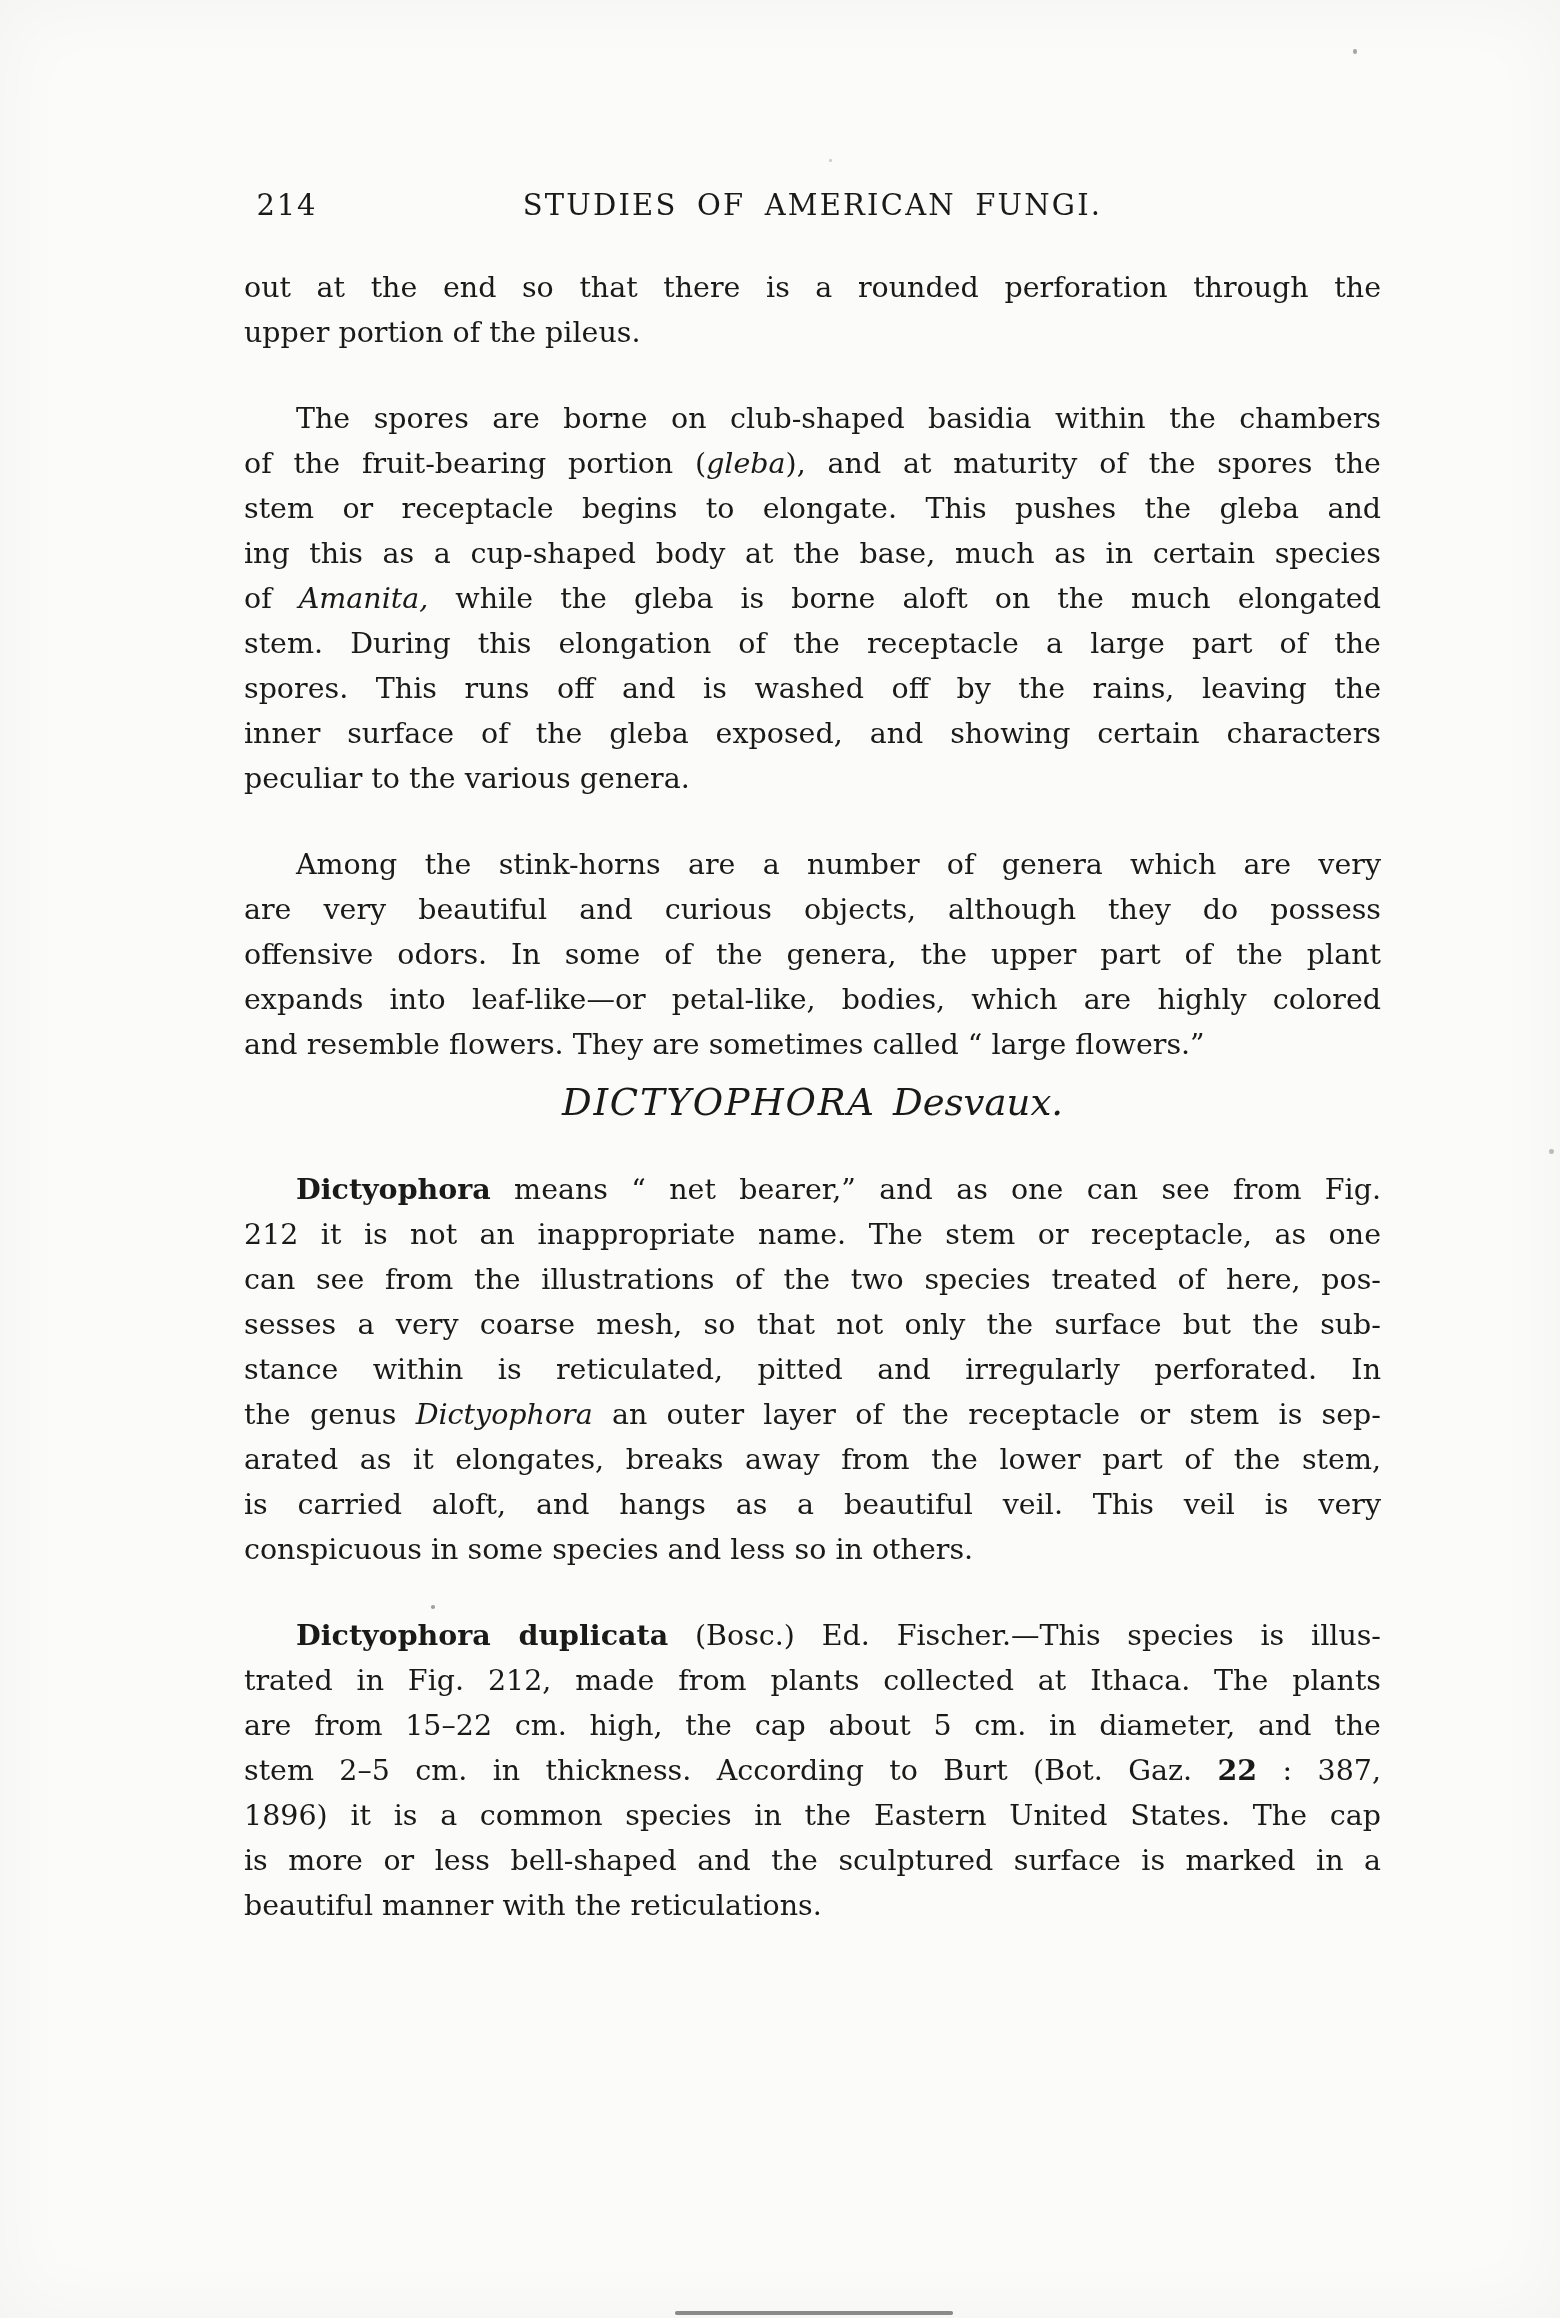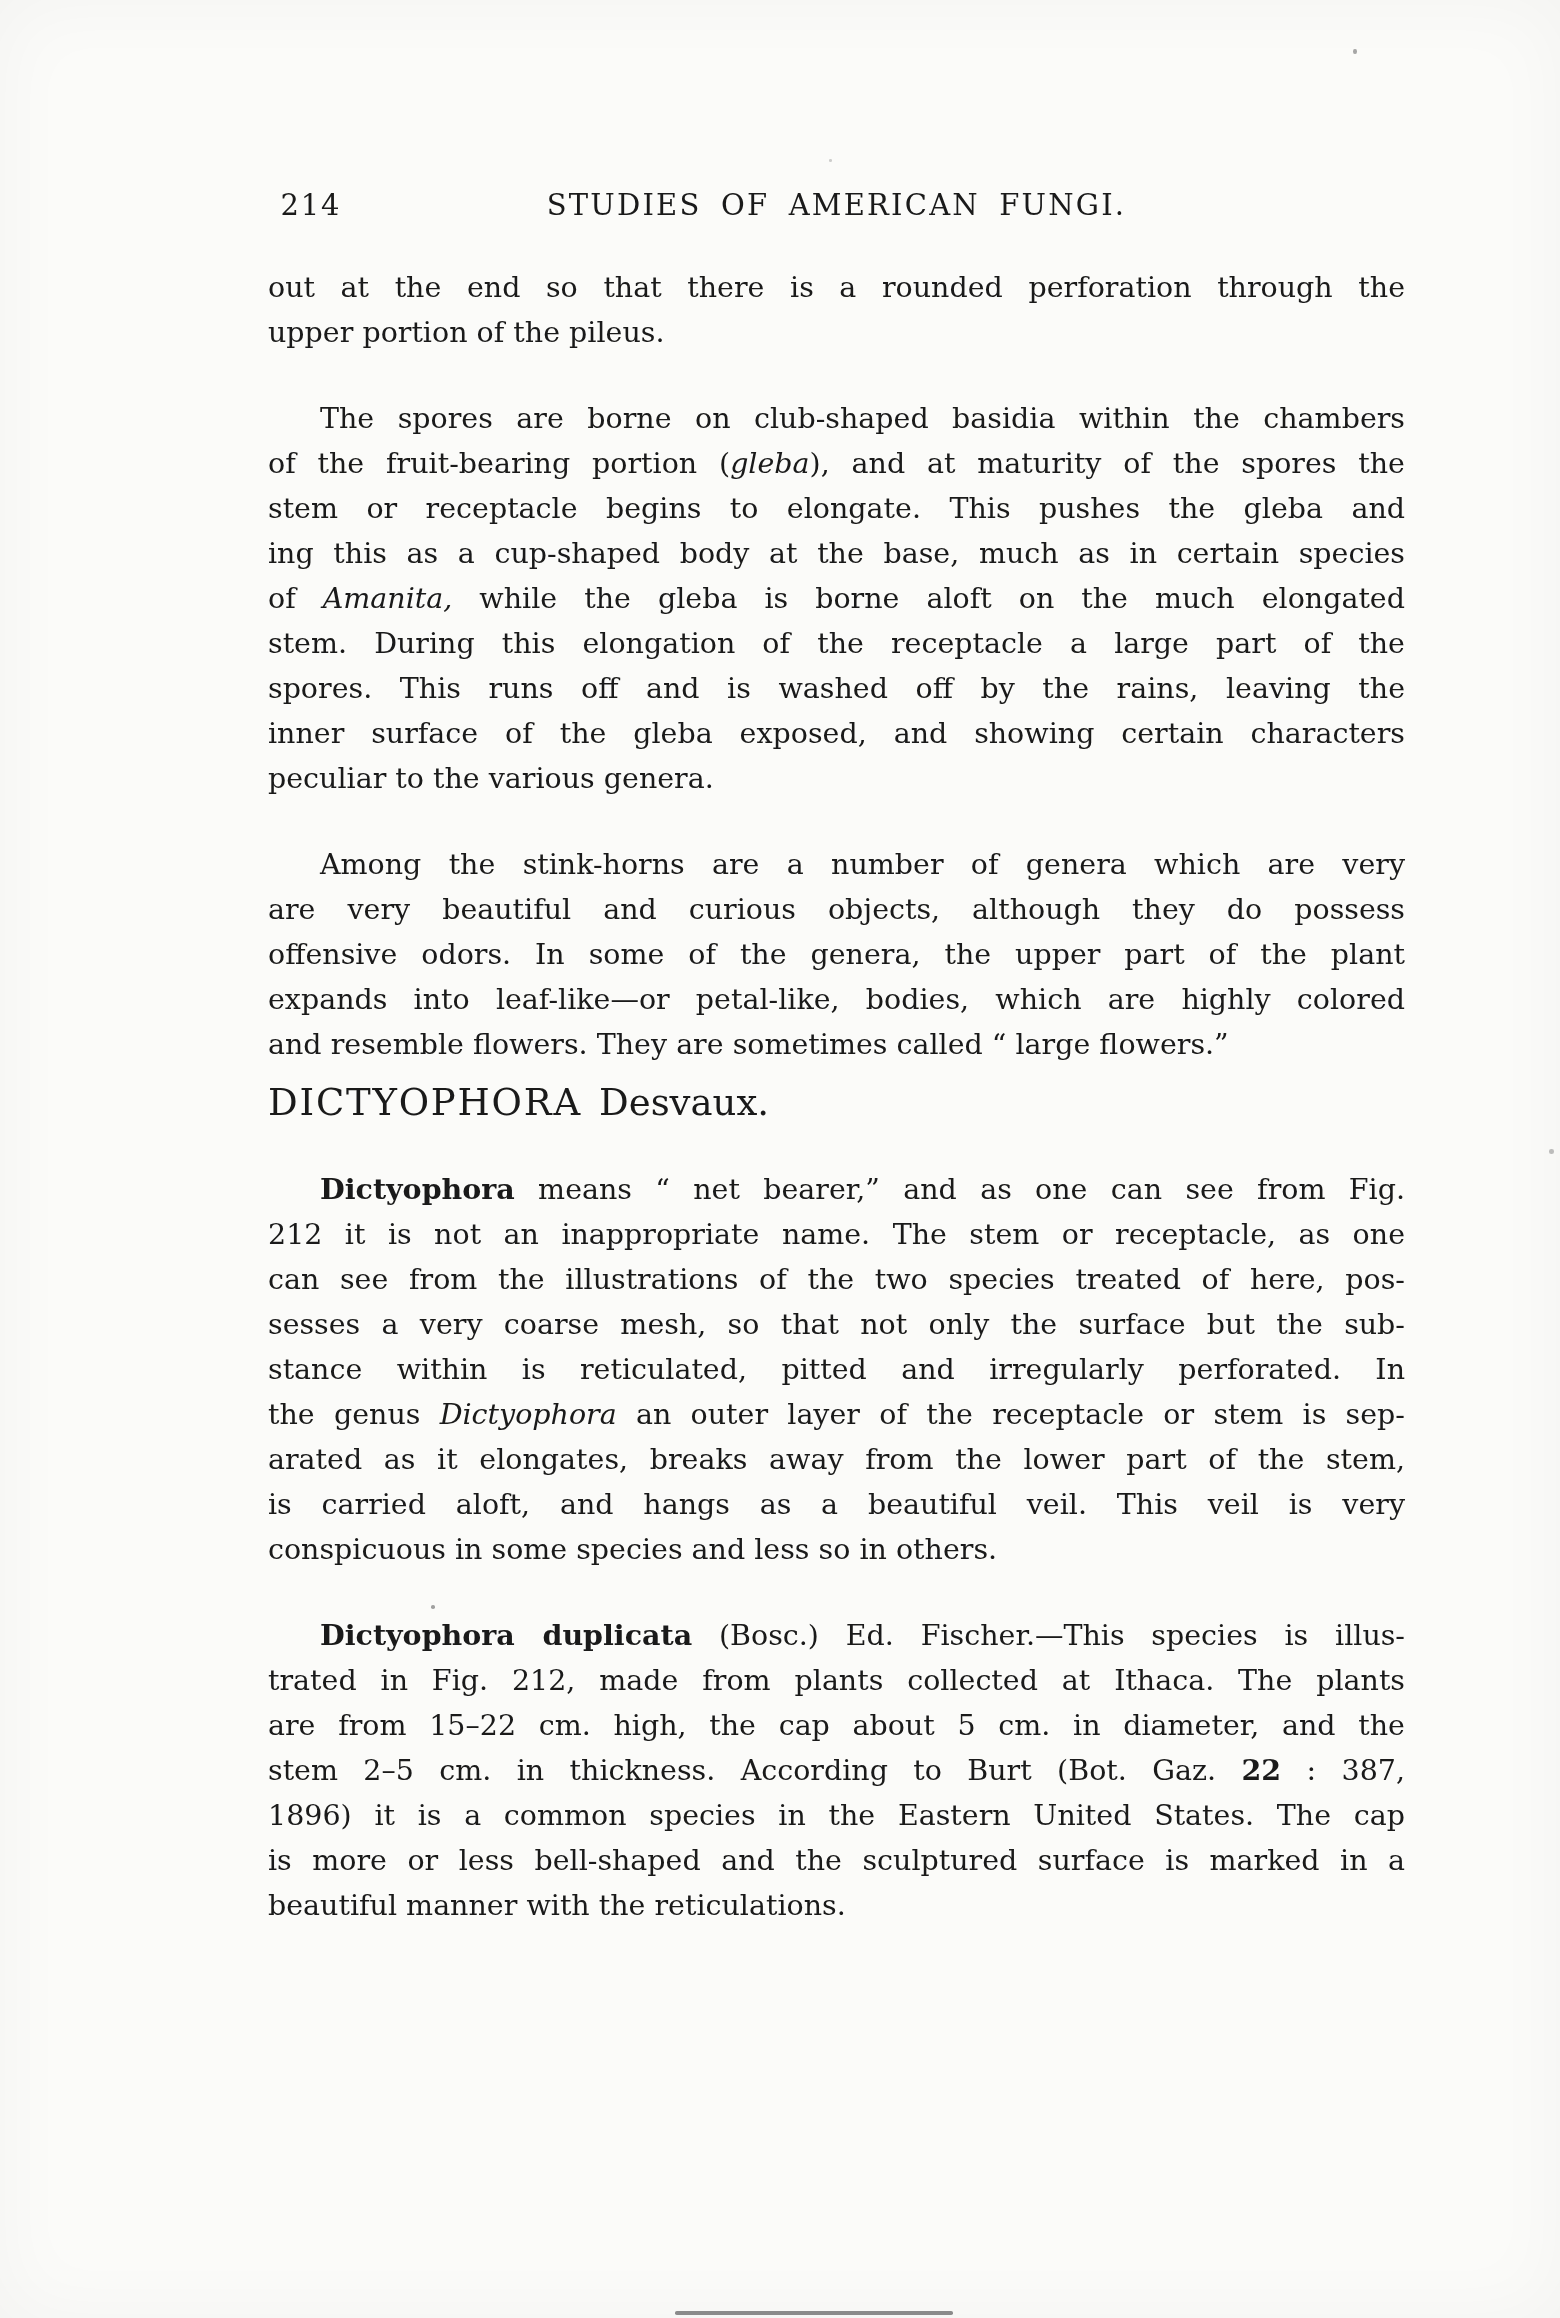--- a/index.html
+++ b/index.html
@@ -13,21 +13,21 @@
     height: 2319px;
     margin: 0 auto;
     background: #fbfbf9;
     overflow: hidden;
     box-shadow: inset 0 0 80px rgba(0,0,0,0.035);
     font-family: "DejaVu Serif", "Liberation Serif", serif;
     color: #1a1a1a;
   }
   .content {
     position: absolute;
-    left: 268px;
+    left: 244px;
     top: 183px;
     width: 1137px;
   }
   .pagehead {
     position: relative;
     height: 45px;
     font-size: 29px;
     line-height: 45px;
   }
   .pagenum {
@@ -52,25 +52,27 @@
   .tline {
     text-align: justify;
     text-align-last: justify;
     white-space: normal;
   }
   .tline.lastline { text-align-last: left; }
   .tline.indent { text-indent: 52px; margin-top: 41px; }
   .it { font-style: italic; }
   .bd { font-weight: bold; }
   .section-heading {
+    text-align: center;
     font-size: 37px;
     line-height: 46px;
     margin-top: 12.5px;
     margin-bottom: 39px;
     word-spacing: 5.4px;
+    font-style: italic;
   }
   .section-heading .genus { letter-spacing: 1.8px; }
   
   .artifact {
     position: absolute;
     background: #8a8a8a;
     border-radius: 50%;
     opacity: 0.75;
   }
   .speck1 { left: 1353px; top: 49px; width: 3.6px; height: 4.5px; }

